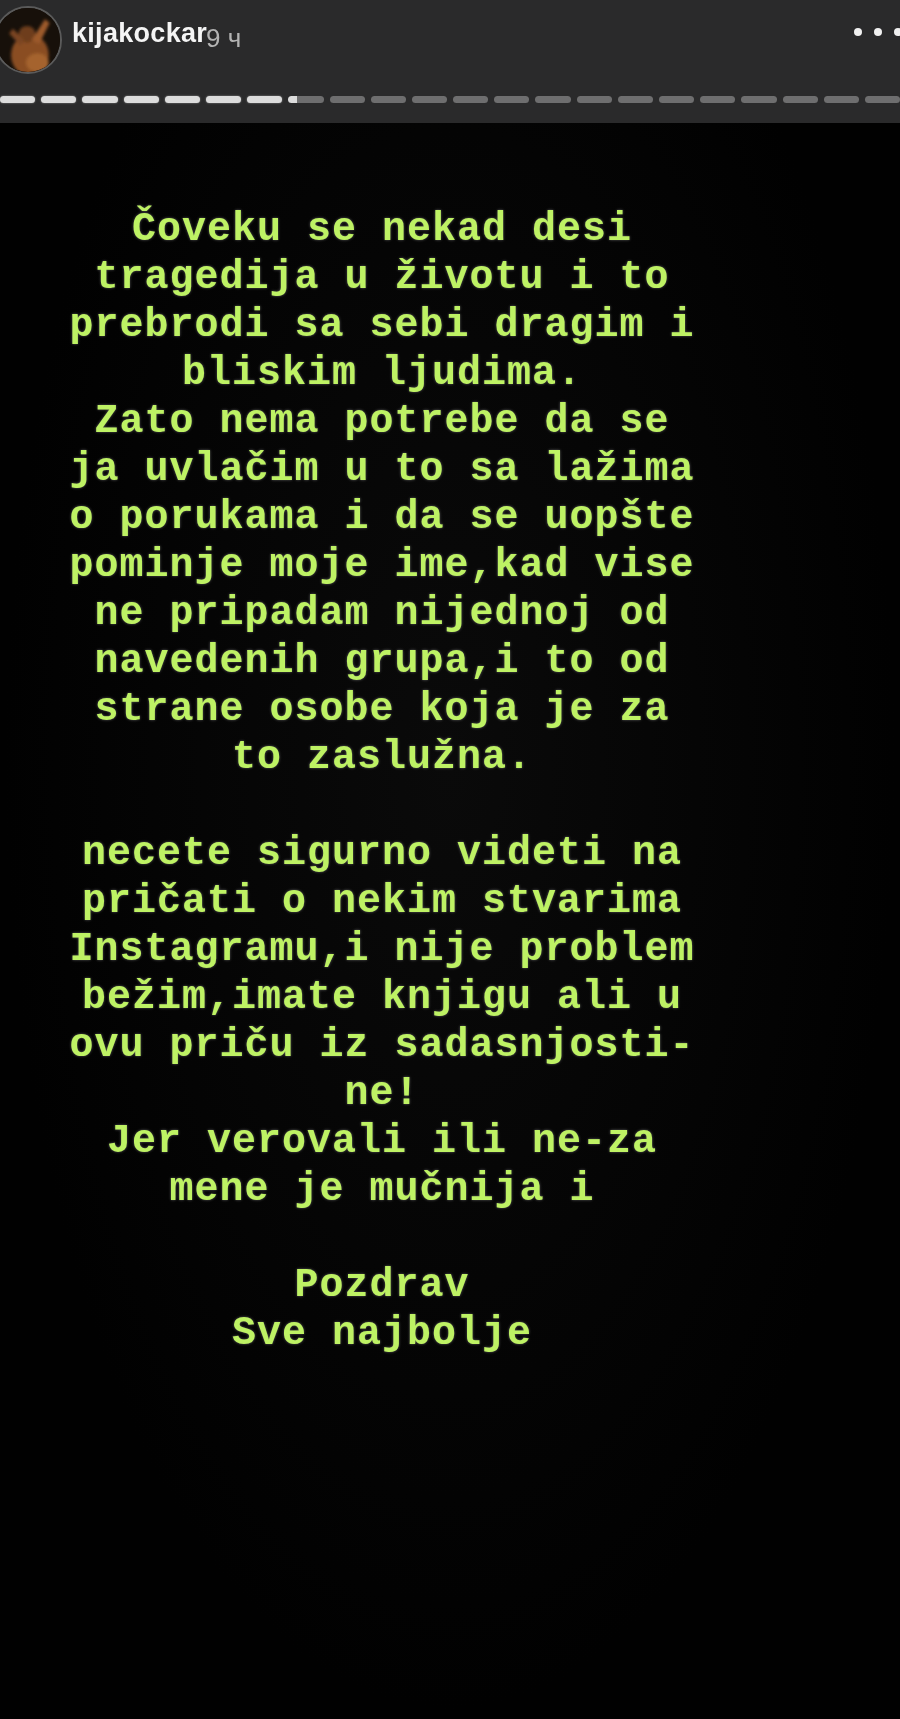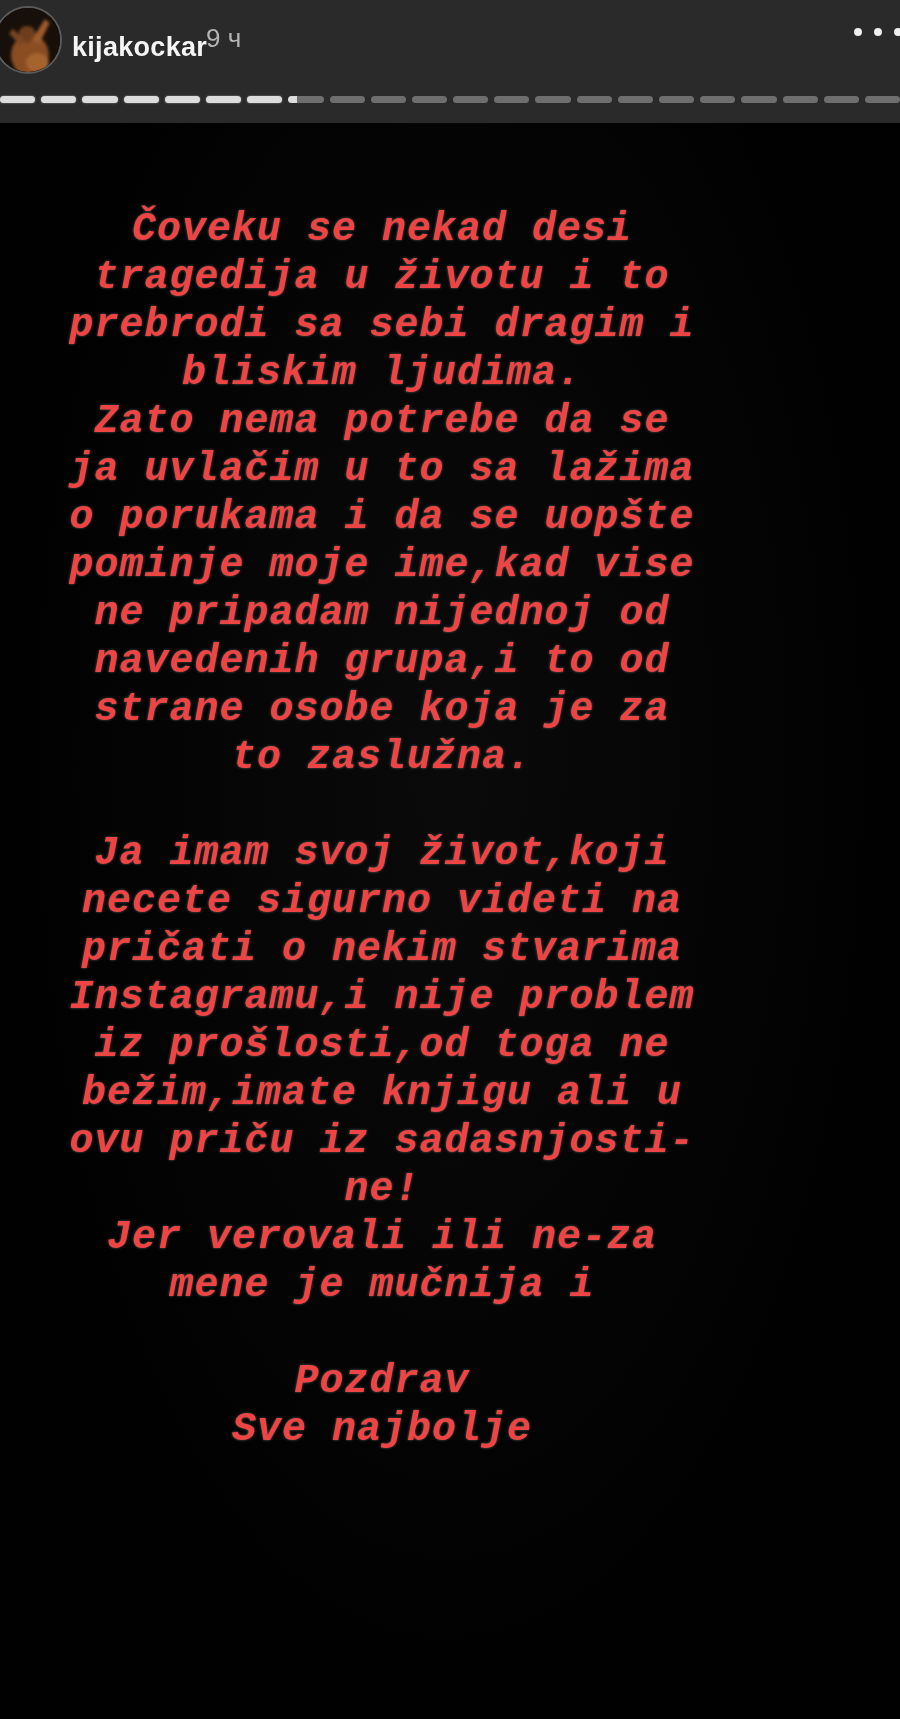--- a/index.html
+++ b/index.html
@@ -41,21 +41,21 @@
     border: 2px solid #5a5a5a;
     box-sizing: border-box;
     overflow: hidden;
     background: #140d08;
     cursor: pointer;
   }
   .avatar svg { display: block; width: 100%; height: 100%; }
   .username {
     position: absolute;
     left: 72px;
-    top: 32px;
+    top: 18px;
     color: #f5f5f5;
     font-size: 27px;
     font-weight: bold;
     letter-spacing: 0.3px;
     cursor: pointer;
   }
   .timestamp {
     position: absolute;
     left: 206px;
     top: 23px;
@@ -107,23 +107,22 @@
     position: absolute;
     top: 206px;            
     left: 0;
     width: 764px;
     text-align: center;
     font-family: "Liberation Mono", "DejaVu Sans Mono", monospace;
     font-weight: bold;
     font-size: 40px;
     line-height: 48px;
     letter-spacing: 1px;
-    color: #ef4444;
+    color: #bef264;
     text-shadow: 0 0 3px rgba(255,255,255,0.35);
-    font-style: italic;
   }
   .story-line { min-height: 48px; }
 </style>
 </head>
 <body>
 
 <div class="viewport">
 
   <div class="story-area"></div>
 
@@ -188,25 +187,23 @@
       <div class="story-line">bliskim ljudima.</div>
       <div class="story-line">Zato nema potrebe da se</div>
       <div class="story-line">ja uvlačim u to sa lažima</div>
       <div class="story-line">o porukama i da se uopšte</div>
       <div class="story-line">pominje moje ime,kad vise</div>
       <div class="story-line">ne pripadam nijednoj od</div>
       <div class="story-line">navedenih grupa,i to od</div>
       <div class="story-line">strane osobe koja je za</div>
       <div class="story-line">to zaslužna.</div>
       <div class="story-line">&nbsp;</div>
-      <div class="story-line">Ja imam svoj život,koji</div>
       <div class="story-line">necete sigurno videti na</div>
       <div class="story-line">pričati o nekim stvarima</div>
       <div class="story-line">Instagramu,i nije problem</div>
-      <div class="story-line">iz prošlosti,od toga ne</div>
       <div class="story-line">bežim,imate knjigu ali u</div>
       <div class="story-line">ovu priču iz sadasnjosti-</div>
       <div class="story-line">ne!</div>
       <div class="story-line">Jer verovali ili ne-za</div>
       <div class="story-line">mene je mučnija i</div>
       <div class="story-line">&nbsp;</div>
       <div class="story-line">Pozdrav</div>
       <div class="story-line">Sve najbolje</div>
     </div>
 

